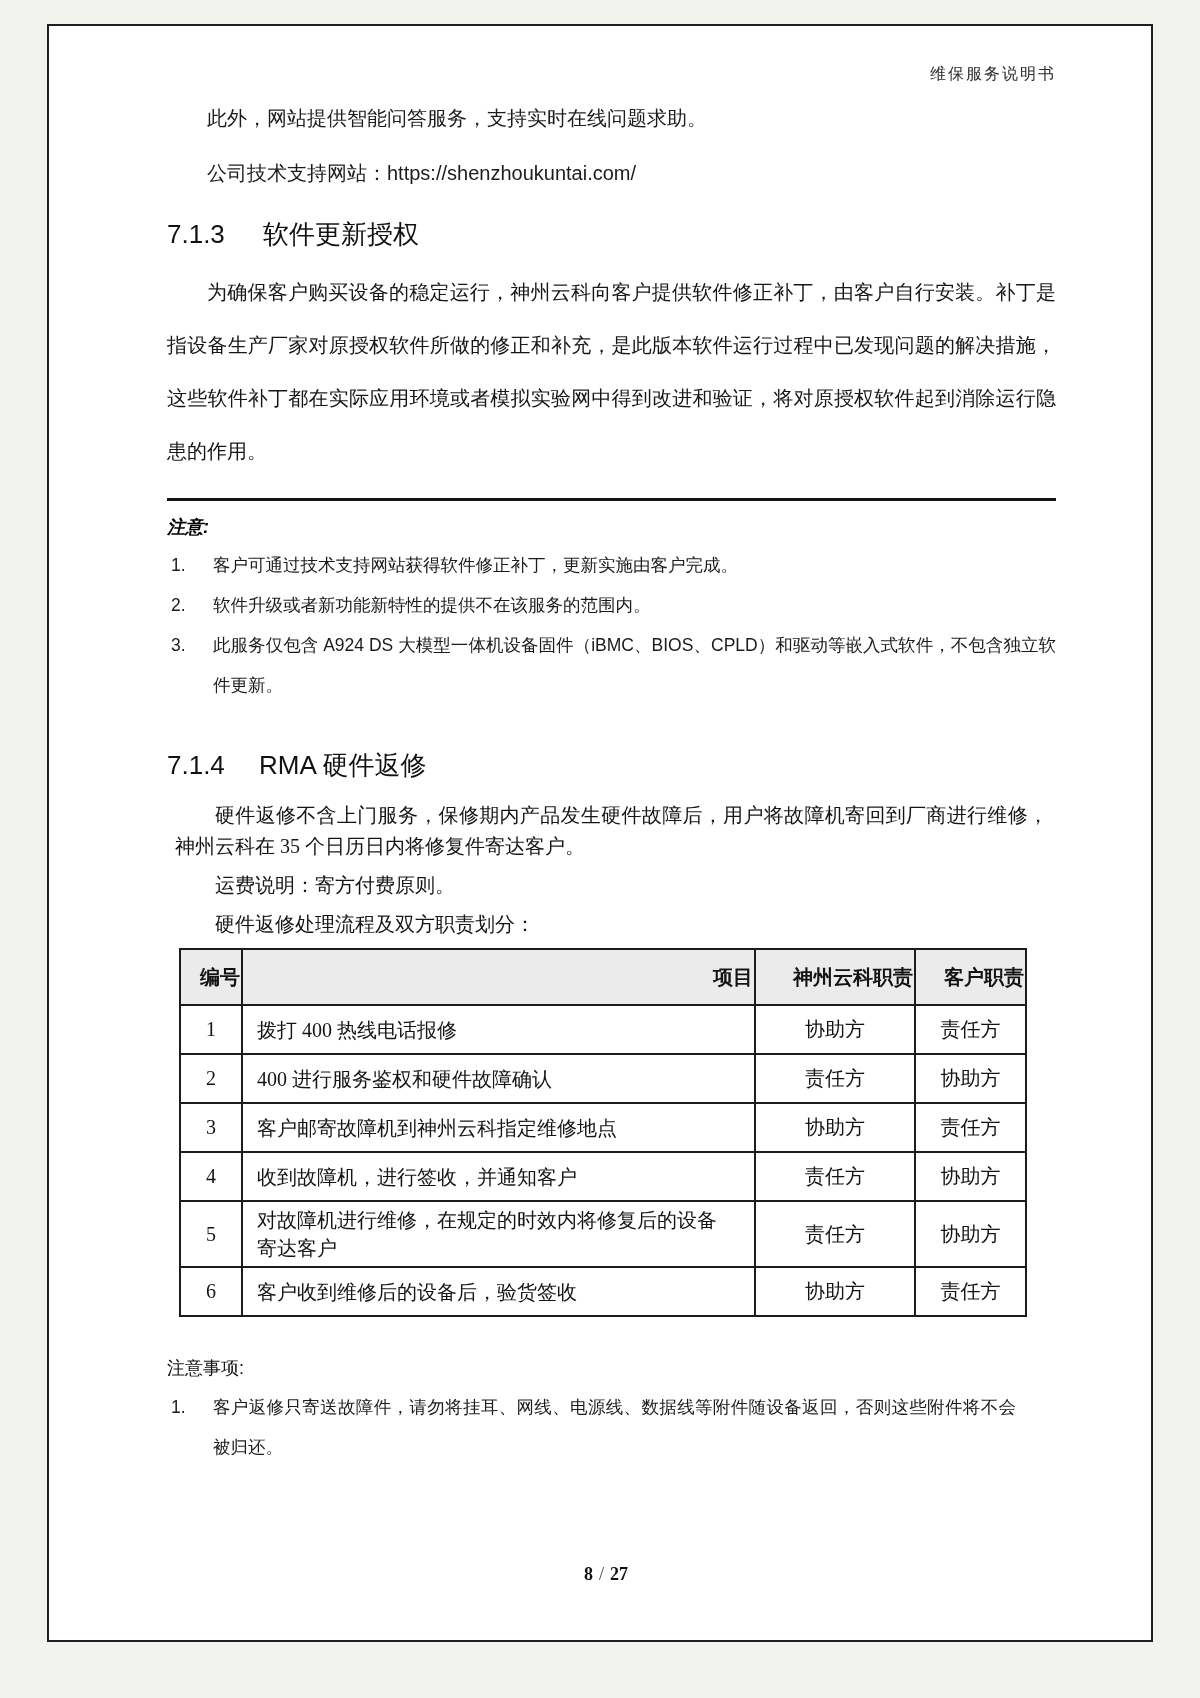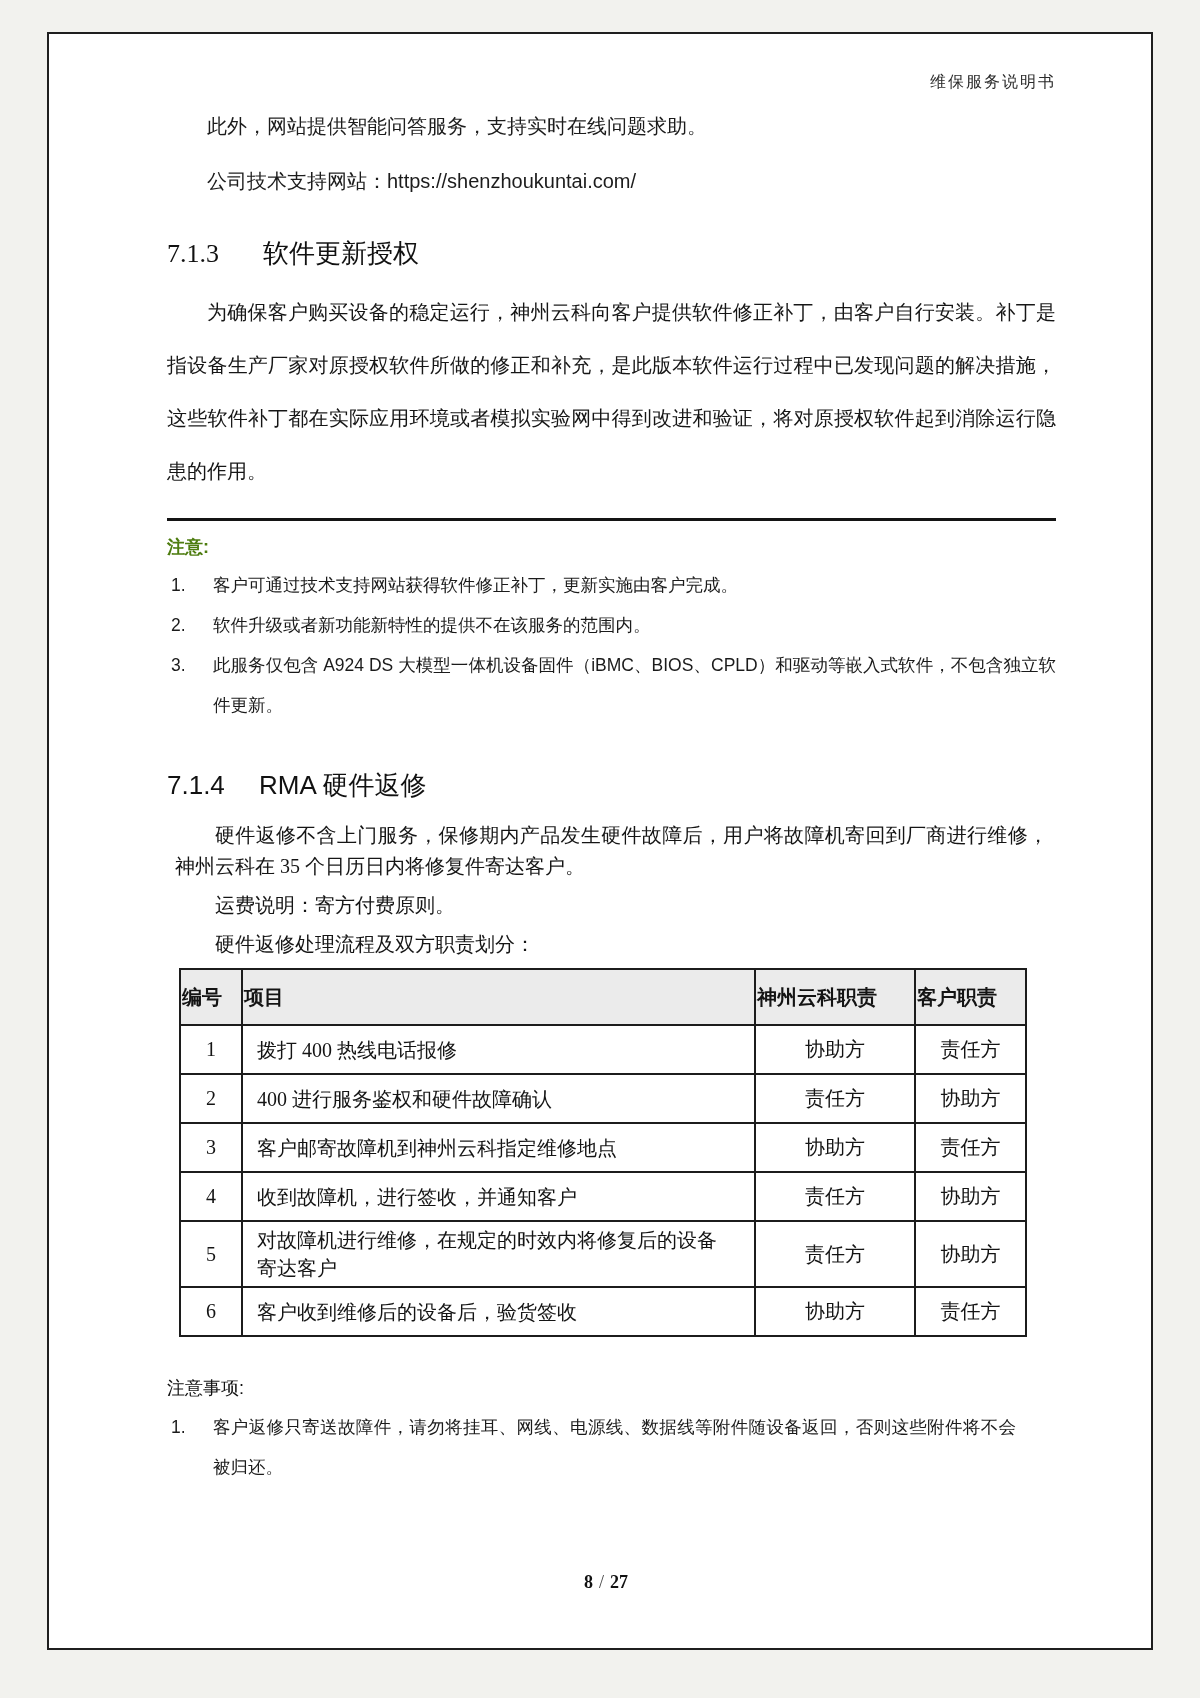--- a/index.html
+++ b/index.html
@@ -4,21 +4,21 @@
 <style>
   html,body { margin:0; padding:0; }
   body {
     width:1200px; height:1698px;
     background:#f2f2ee;
     font-family:"Liberation Sans", sans-serif;
     color:#1c1c1c;
     position:relative;
   }
   .sheet {
-    position:absolute; left:47px; top:32px;
+    position:absolute; left:47px; top:24px;
     width:1106px; height:1618px;
     box-sizing:border-box;
     background:#ffffff;
     border:2px solid #1f1f1f;
   }
   .content {
     box-sizing:border-box;
     padding:0 95px 0 118px;
     width:100%;
   }
@@ -30,21 +30,21 @@
     font-size:16px;
     letter-spacing:2px;
     color:#2a2a2a;
   }
   
   .p-intro { font-size:20px; line-height:26px; }
   .p-intro1 { text-indent:40px; }
   .p-intro2 { margin-top:29px; text-indent:40px; }
   
   .sec-heading { font-size:26px; line-height:36px; font-weight:500; color:#111; }
-  .h713 { margin-top:42px;font-family:Liberation Serif, serif; }
+  .h713 { margin-top:30px; }
   .h714 { margin-top:42px; }
   .sec-heading .sec-num { display:inline-block; min-width:68px; }
   .sec-heading .sec-title { display:inline-block; margin-left:28px; }
   .h714 .sec-title { margin-left:24px; }
   
   .body713 {
     margin-top:14px;
     font-size:20px;
     line-height:53px;
     text-align:justify;
@@ -54,21 +54,22 @@
   .divider {
     margin-top:19px;
     border:0;
     border-top:3px solid #141414;
     width:100%;
   }
   .note-label {
     margin-top:14px;
     font-size:18px;
     font-weight:bold;
-    color:#4d7c0f;
+    color:#000000;
+    font-style:italic;
   }
   .note-list { margin-top:6px; }
   .note-item { display:flex; font-size:17.5px; line-height:40px; color:#1b1b1b; }
   .note-item .num { flex:0 0 42px; padding-left:4px; }
   .note-item .txt { flex:1; text-align:justify; }
   
   .serif-block {
     margin-top:17px;
     font-family:"Liberation Serif","DejaVu Serif",serif;
     font-size:20px;
@@ -89,21 +90,21 @@
     color:#141414;
   }
   table.rma th, table.rma td {
     border:2px solid #1c1c1c;
     box-sizing:border-box;
   }
   table.rma th {
     background:#ebebeb;
     font-weight:bold;
     height:56px;
-    text-align:left;
+    text-align:right;
     margin-left:41px;
   }
   table.rma td { height:49px; text-align:center; }
   table.rma td.item { text-align:left; padding:4px 19px 4px 14px; line-height:28px; }
   col.c-no { width:62px; }
   col.c-item { width:513px; }
   col.c-vendor { width:160px; }
   col.c-cust { width:111px; }
   
   .notice-label {

